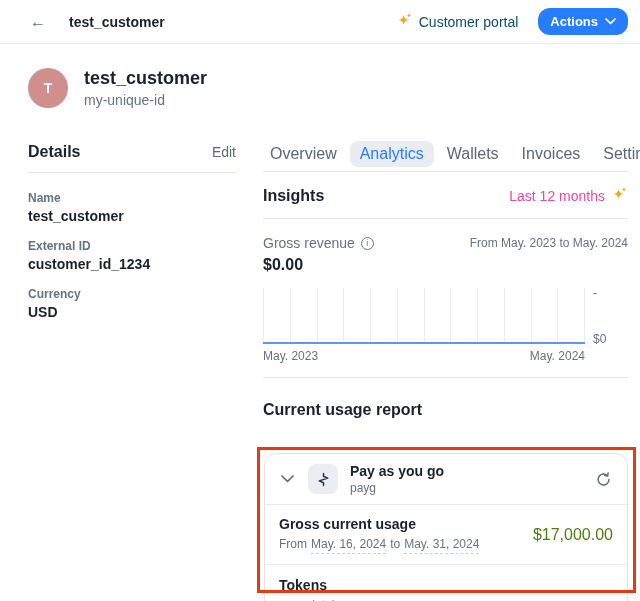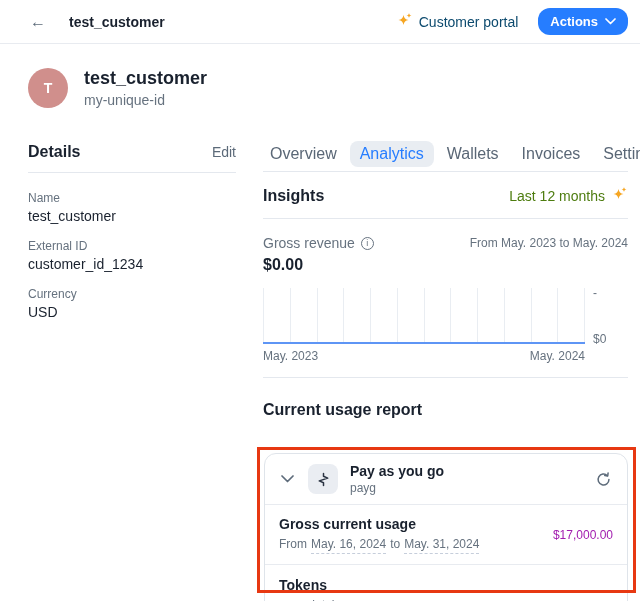--- a/index.html
+++ b/index.html
@@ -30,33 +30,33 @@
   .cust-name { font-size:18px; font-weight:700; line-height:22px; }
   .cust-id { font-size:14px; color:#66727f; line-height:18px; margin-top:2px; }
   
   .left-col { position:absolute; left:28px; top:141px; width:208px; }
   .lc-head { display:flex; align-items:center; justify-content:space-between; height:22px; }
   .h16 { font-size:16px; font-weight:700; }
   .edit-link { background:none; border:none; cursor:pointer; font-family:inherit; font-size:14px; color:#5c6a79; }
   .divider { border:none; border-top:1px solid #e4e8ee; height:0; }
   .lc-divider { margin-top:9px; }
   .fields { margin-top:17px; }
-  .field { margin-bottom:12px; }
+  .field { margin-bottom:12px;font-weight:bold; }
   .f-label { font-size:12px; line-height:16px; color:#66727f; }
   .f-value { font-size:14px; line-height:20px; color:#19212e; }
   
   .right-col { position:absolute; left:263px; top:141px; width:365px; }
   .tabs { display:flex; gap:3px; height:26px; margin-left:-3px; }
   .tab { background:none; border:none; cursor:pointer; font-family:inherit; font-size:16px;
     color:#5a6776; padding:4px 10px; border-radius:8px; line-height:18px; }
   .tab.active { background:#e9edf2; color:#267dff; }
   .tabs-divider { margin-top:4px; }
   .insights-head { margin-top:14px; display:flex; align-items:center; justify-content:space-between; }
   .period-btn { background:none; border:none; cursor:pointer; font-family:inherit;
-    display:flex; align-items:center; gap:7px; font-size:14px; color:#4d7c0f; }
+    display:flex; align-items:center; gap:7px; font-size:14px; color:#ec4899; }
   .insights-divider { margin-top:13px; }
   .metric-row { margin-top:16px; display:flex; align-items:center; justify-content:space-between; }
   .metric-left { display:flex; align-items:center; gap:6px; font-size:14px; color:#66727f; }
   .info-i { width:13px; height:13px; border:1.2px solid #66727f; border-radius:50%;
     display:inline-flex; align-items:center; justify-content:center;
     font-size:9px; color:#66727f; cursor:pointer; line-height:1; }
   .metric-range { font-size:12px; color:#66727f; }
   .metric-value { margin-top:5px; font-size:16px; font-weight:700; }
   .chart { position:relative; margin-top:14px; height:76px; }
   .plot { position:absolute; left:0; top:0; width:322px; height:56px; display:flex; }
@@ -85,21 +85,21 @@
   .plan-iconbox { width:30px; height:30px; border-radius:8px; background:#eaedf2;
     display:flex; align-items:center; justify-content:center; color:#2a3342; }
   .plan-name { font-size:14px; font-weight:700; line-height:18px; }
   .plan-code { font-size:12px; color:#66727f; line-height:16px; }
   .spacer { flex:1; }
   .card-divider { border:none; border-top:1px solid #e8ebf0; height:0; }
   .card-row { display:flex; align-items:center; justify-content:space-between; padding:10px 14px; min-height:58px; }
   .row-title { font-size:14px; font-weight:700; line-height:18px; }
   .row-sub { margin-top:3px; font-size:12px; color:#66727f; line-height:16px; display:flex; gap:4px; }
   .dashed-u { border-bottom:1px dashed #c6cedb; padding-bottom:1px; cursor:default; }
-  .row-amount { font-size:12px; color:#a21caf; }
+  .row-amount { font-size:16px; color:#4d7c0f; }
 </style>
 </head>
 <body>
 
 <div class="page">
 
   <header class="topbar">
     <button class="back-btn"><span>←</span></button>
     <div class="topbar-title">test_customer</div>
     <div class="topbar-right">

